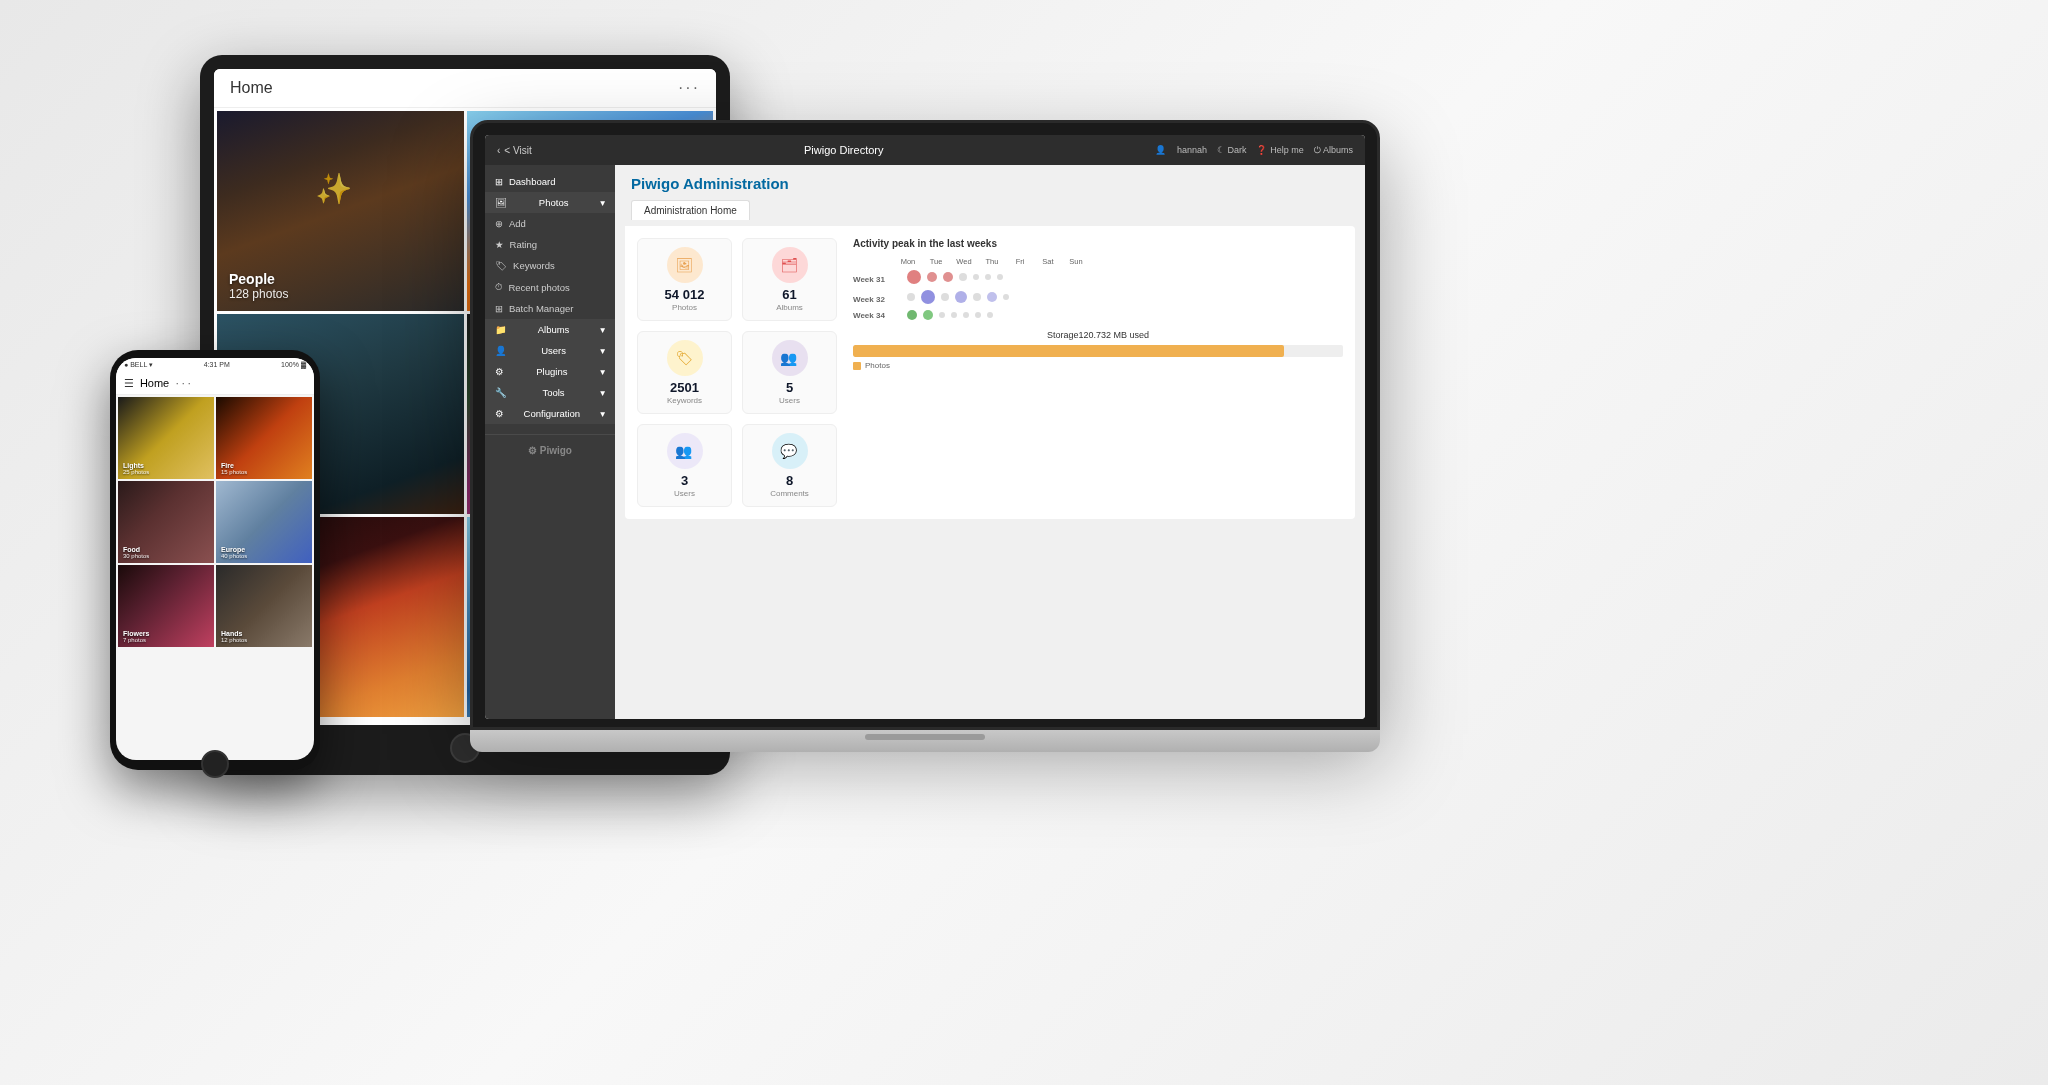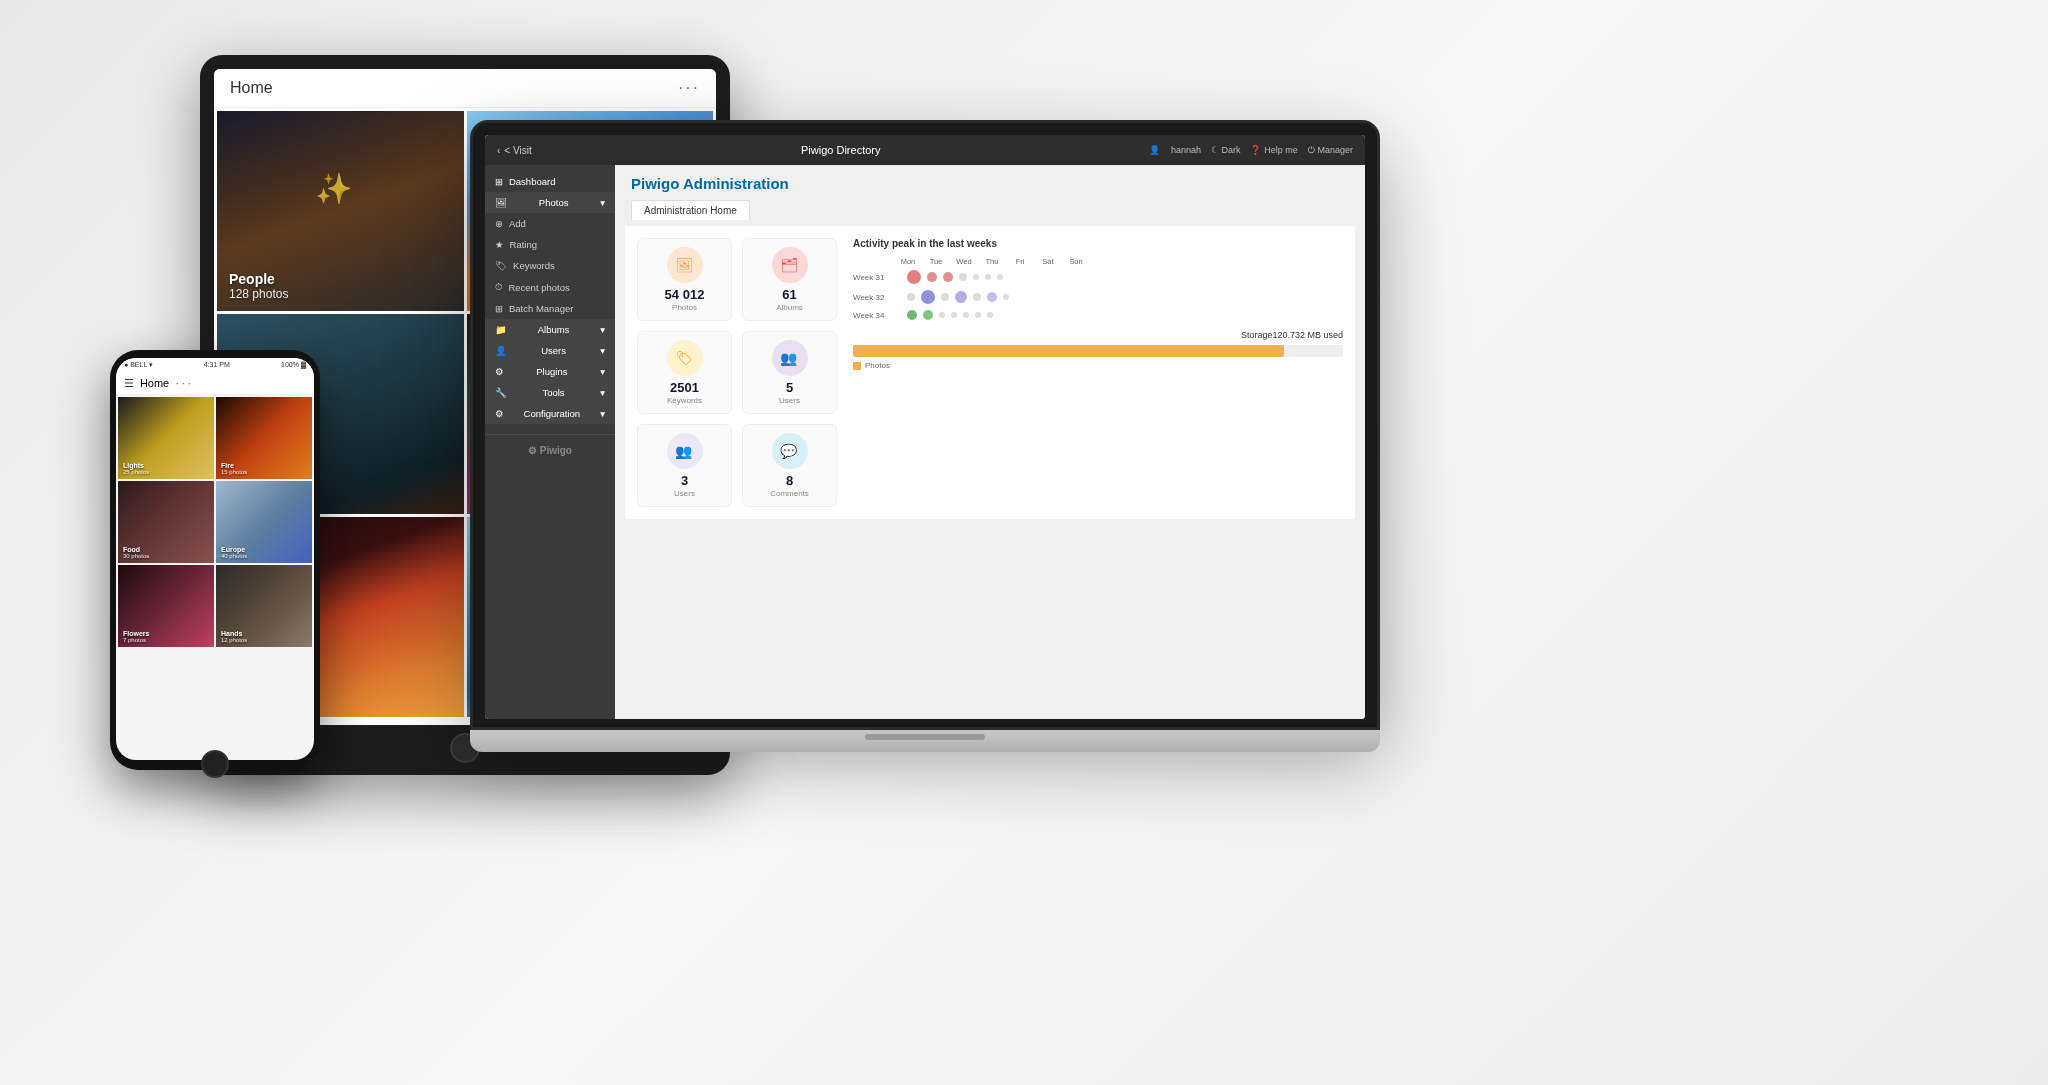--- a/index.html
+++ b/index.html
@@ -224,23 +224,24 @@
 
     .activity-title {
       font-size: 10px;
       font-weight: 600;
       color: #333;
       margin-bottom: 8px;
     }
 
     .chart-row {
       display: flex;
-      align-items: center;
+      align-items: flex-end;
       margin-bottom: 6px;
       gap: 14px;
+      font-weight: bold;
     }
 
     .chart-week-label {
       width: 40px;
       color: #666;
       font-size: 8px;
       flex-shrink: 0;
     }
 
     .chart-dots {
@@ -267,21 +268,21 @@
       width: 22px;
       text-align: center;
     }
 
     .storage-section {
       margin-top: 10px;
     }
 
     .storage-header {
       display: flex;
-      justify-content: flex-end;
+      justify-content: center;
       font-size: 9px;
       color: #333;
       margin-bottom: 5px;
     }
 
     .storage-bar {
       height: 12px;
       background: #eee;
       border-radius: 2px;
       overflow: hidden;
@@ -673,21 +674,21 @@
           <div class="admin-topbar-visit">
             <span>‹</span>
             <span>&lt; Visit</span>
           </div>
           <div class="admin-topbar-title">Piwigo Directory</div>
           <div class="admin-topbar-actions">
             <span>👤</span>
             <span>hannah</span>
             <span>☾ Dark</span>
             <span>❓ Help me</span>
-            <span>⏻ Manager</span>
+            <span>⏻ Albums</span>
           </div>
         </div>
 
         <div class="admin-body">
 
           <div class="admin-sidebar">
             <div class="admin-sidebar-item active">
               <span>⊞</span>
               <span>Dashboard</span>
             </div>

